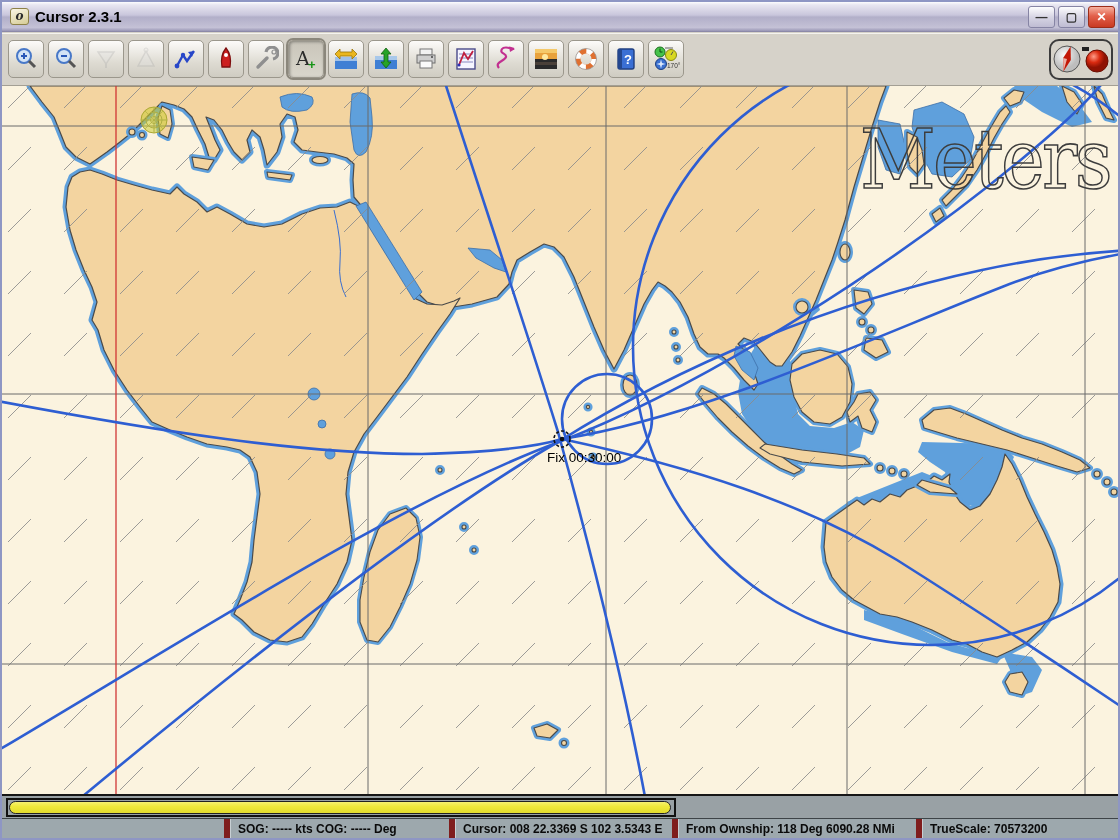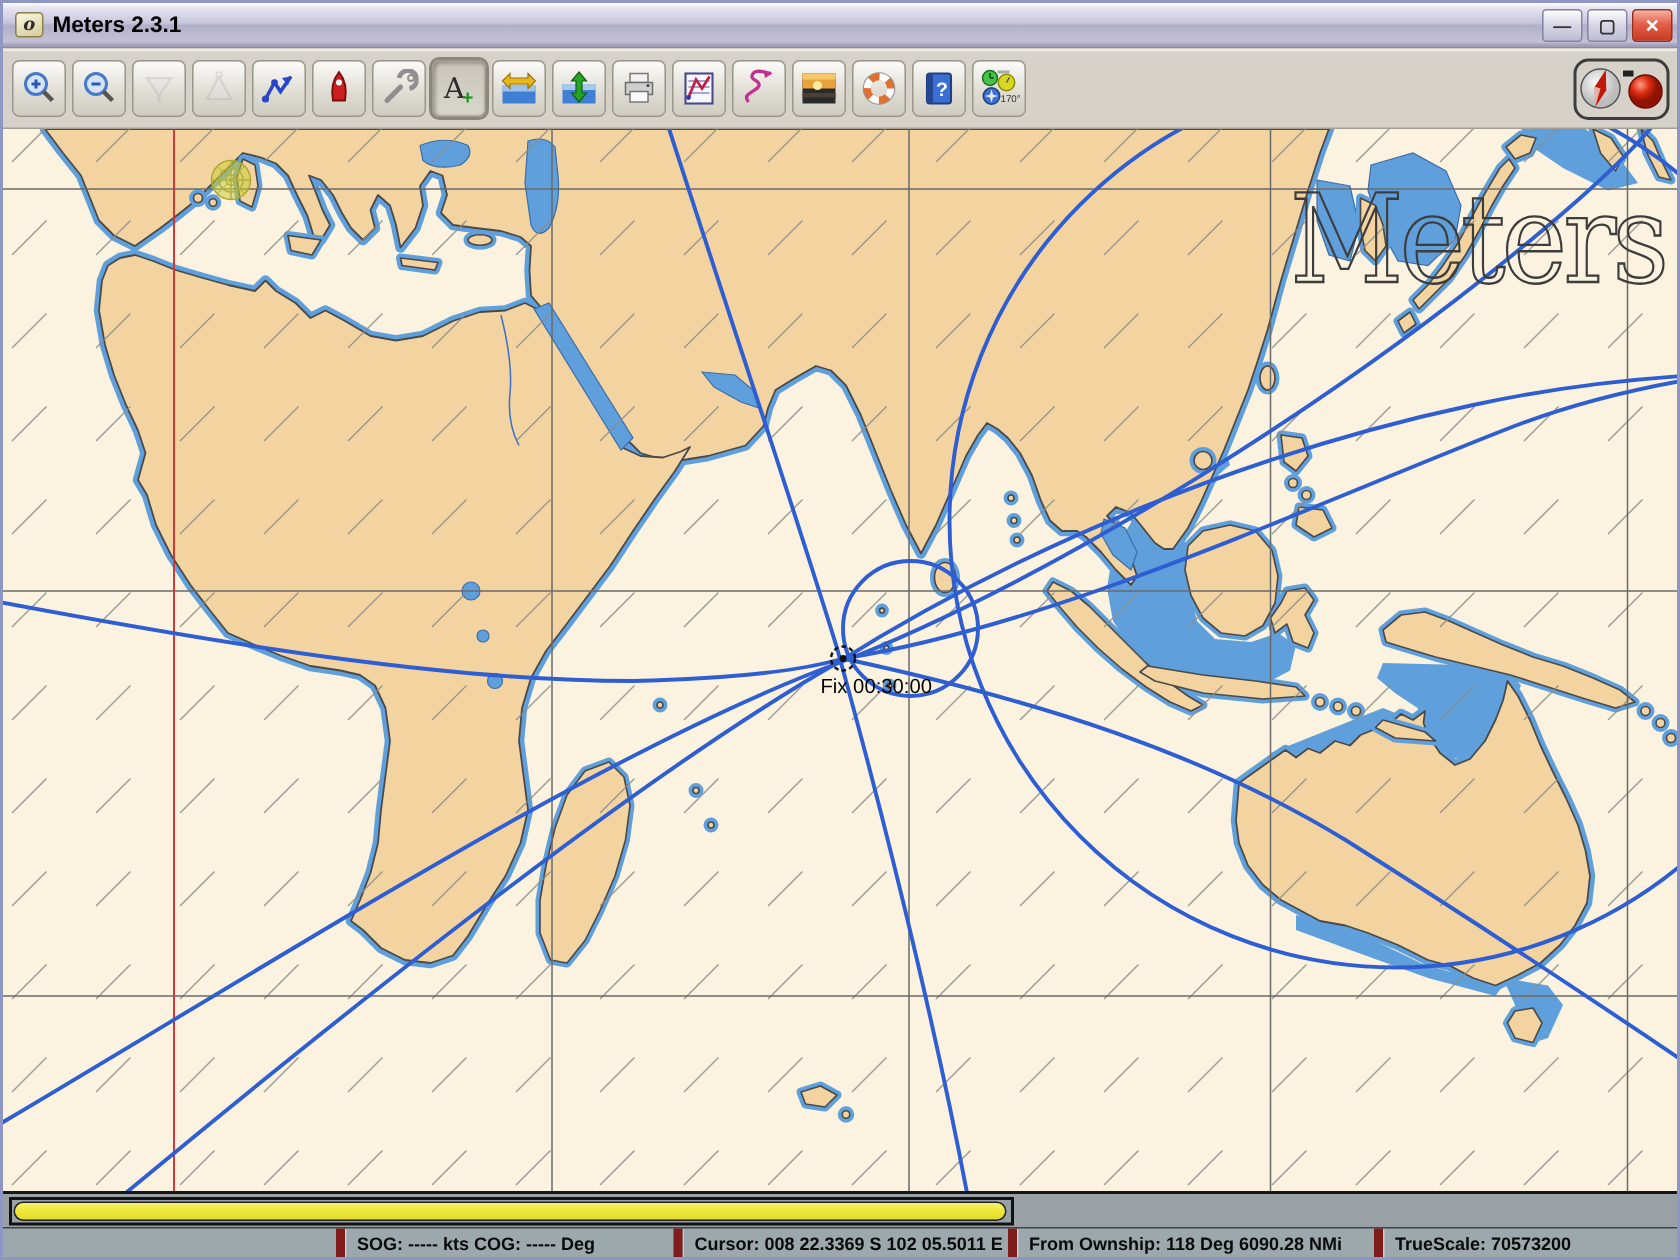--- a/index.html
+++ b/index.html
@@ -44,21 +44,21 @@
   .sfield + .sfield{border-left:6px solid #7f1d1d;box-shadow:inset 1px 0 0 #c7cfd3;}
   .f0{width:222px;} .f1{width:225px;} .f2{width:223px;} .f3{width:244px;} .f4{flex:1;}
 </style>
 </head>
 <body>
 
 <div class="window">
 
   <div class="titlebar">
     <div class="app-icon">o</div>
-    <div class="title-text">Meters 2.3.1</div>
+    <div class="title-text">Cursor 2.3.1</div>
     <div class="winbtn" style="right:63px">—</div>
     <div class="winbtn" style="right:33px">▢</div>
     <div class="winbtn close" style="right:3px">✕</div>
   </div>
 
   <div class="toolbar">
     <div class="tbtn" style="left:6px">
       <svg width="26" height="26">
           <circle cx="11" cy="10" r="7" fill="#d4e4f6" stroke="#4878c8" stroke-width="2"></circle>
           <line x1="16" y1="15" x2="22" y2="21" stroke="#555" stroke-width="3"></line>
@@ -349,18 +349,18 @@
 
   <div class="chartbar">
     <div class="chartbar-box">
       <div class="chart-pill"></div>
     </div>
   </div>
 
   <div class="statusbar">
     <div class="sfield f0"></div>
     <div class="sfield f1">SOG: ----- kts  COG: ----- Deg</div>
-    <div class="sfield f2">Cursor: 008 22.3369 S 102 05.5011 E</div>
+    <div class="sfield f2">Cursor: 008 22.3369 S 102 3.5343 E</div>
     <div class="sfield f3">From Ownship: 118 Deg  6090.28 NMi</div>
     <div class="sfield f4">TrueScale: 70573200</div>
   </div>
 
 </div>
 
 </body></html>

